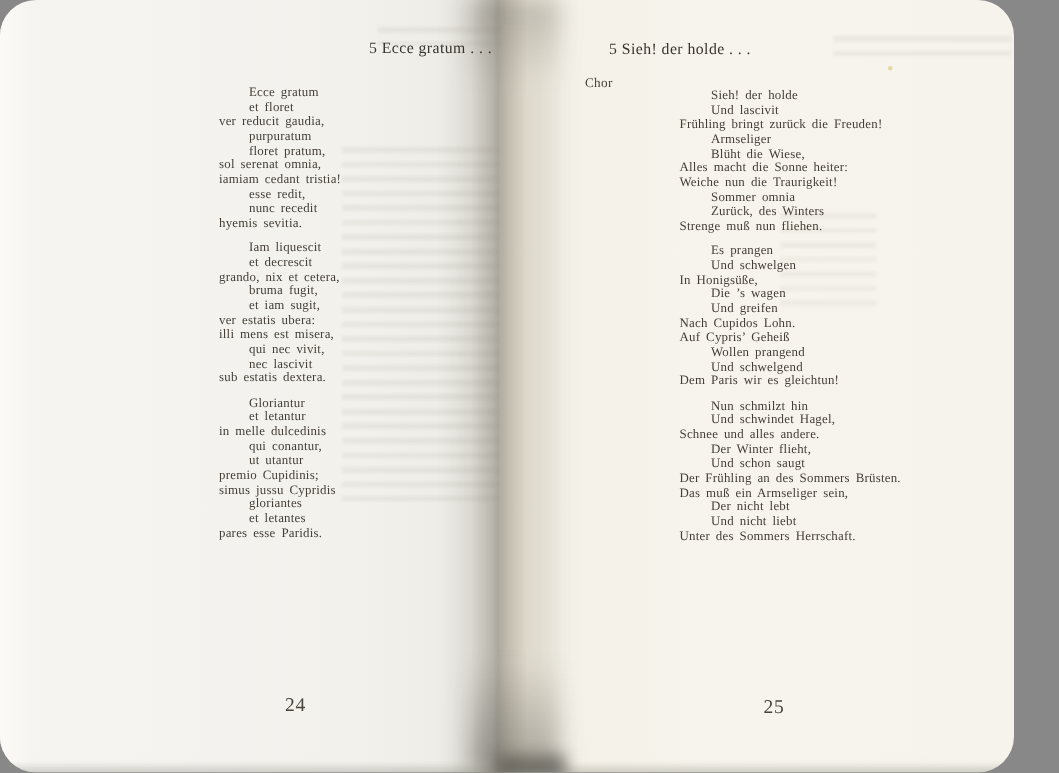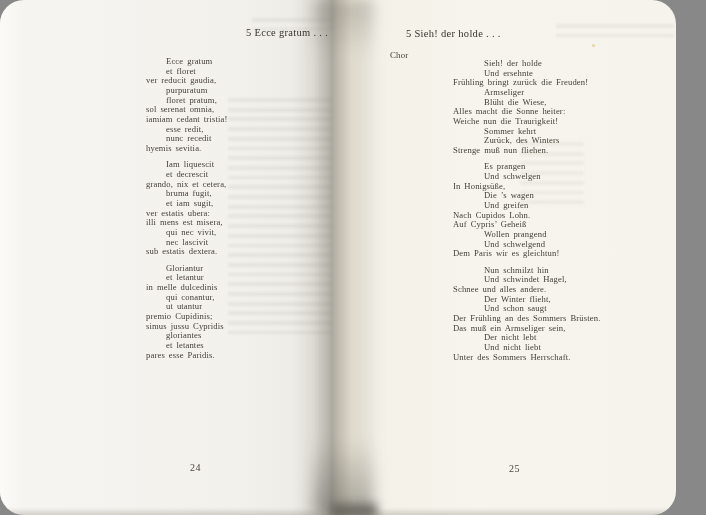--- a/index.html
+++ b/index.html
@@ -40,22 +40,22 @@
   .speaker { position:absolute; left:390px; top:50px; font-size:8.8px; color:#46413a; letter-spacing:.2px; }
   .poem {
     position:absolute; font-size:8.6px; line-height:9.67px;
     letter-spacing:.15px; word-spacing:1.6px; color:#443e36;
   }
   .poem-left  { left:146px; top:57px; }
   .poem-right { left:453px; top:59px; }
   .stanza { margin-bottom:6.6px; }
   .line { white-space:nowrap; }
   .line.i1 { margin-left:20px; }
-  .poem-right .line.i1 { margin-left:31px; }
-  .pagenum { position:absolute; font-size:10px; color:#49443c; letter-spacing:.5px; }
+  .poem-right .line.i1 { margin-left:21px; }
+  .pagenum { position:absolute; font-size:13px; color:#49443c; letter-spacing:.5px; }
   .pagenum-left  { left:190px; top:462px; }
   .pagenum-right { left:509px; top:463px;text-align:center; }
   .ghost {
     position:absolute; pointer-events:none;
     background:repeating-linear-gradient(180deg,
       rgba(138,131,116,.10) 0 3.8px, rgba(138,131,116,0) 3.8px 9.7px);
     filter:blur(1.2px);
   }
   .ghost-left-main  { left:228px; top:98px;  width:104px; height:236px; }
   .ghost-left-top   { left:252px; top:18px;  width:82px;  height:12px;  }
@@ -124,27 +124,27 @@
   </div>
 
   <div>
     <div class="page-title title-right">5 Sieh! der holde . . .</div>
 
     <div class="speaker">Chor</div>
 
     <div class="poem poem-right">
         <div class="stanza">
           <div class="line i1">Sieh! der holde</div>
-          <div class="line i1">Und ersehnte</div>
+          <div class="line i1">Und lascivit</div>
           <div class="line">Frühling bringt zurück die Freuden!</div>
           <div class="line i1">Armseliger</div>
           <div class="line i1">Blüht die Wiese,</div>
           <div class="line">Alles macht die Sonne heiter:</div>
           <div class="line">Weiche nun die Traurigkeit!</div>
-          <div class="line i1">Sommer kehrt</div>
+          <div class="line i1">Sommer omnia</div>
           <div class="line i1">Zurück, des Winters</div>
           <div class="line">Strenge muß nun fliehen.</div>
         </div>
         <div class="stanza">
           <div class="line i1">Es prangen</div>
           <div class="line i1">Und schwelgen</div>
           <div class="line">In Honigsüße,</div>
           <div class="line i1">Die ’s wagen</div>
           <div class="line i1">Und greifen</div>
           <div class="line">Nach Cupidos Lohn.</div>

